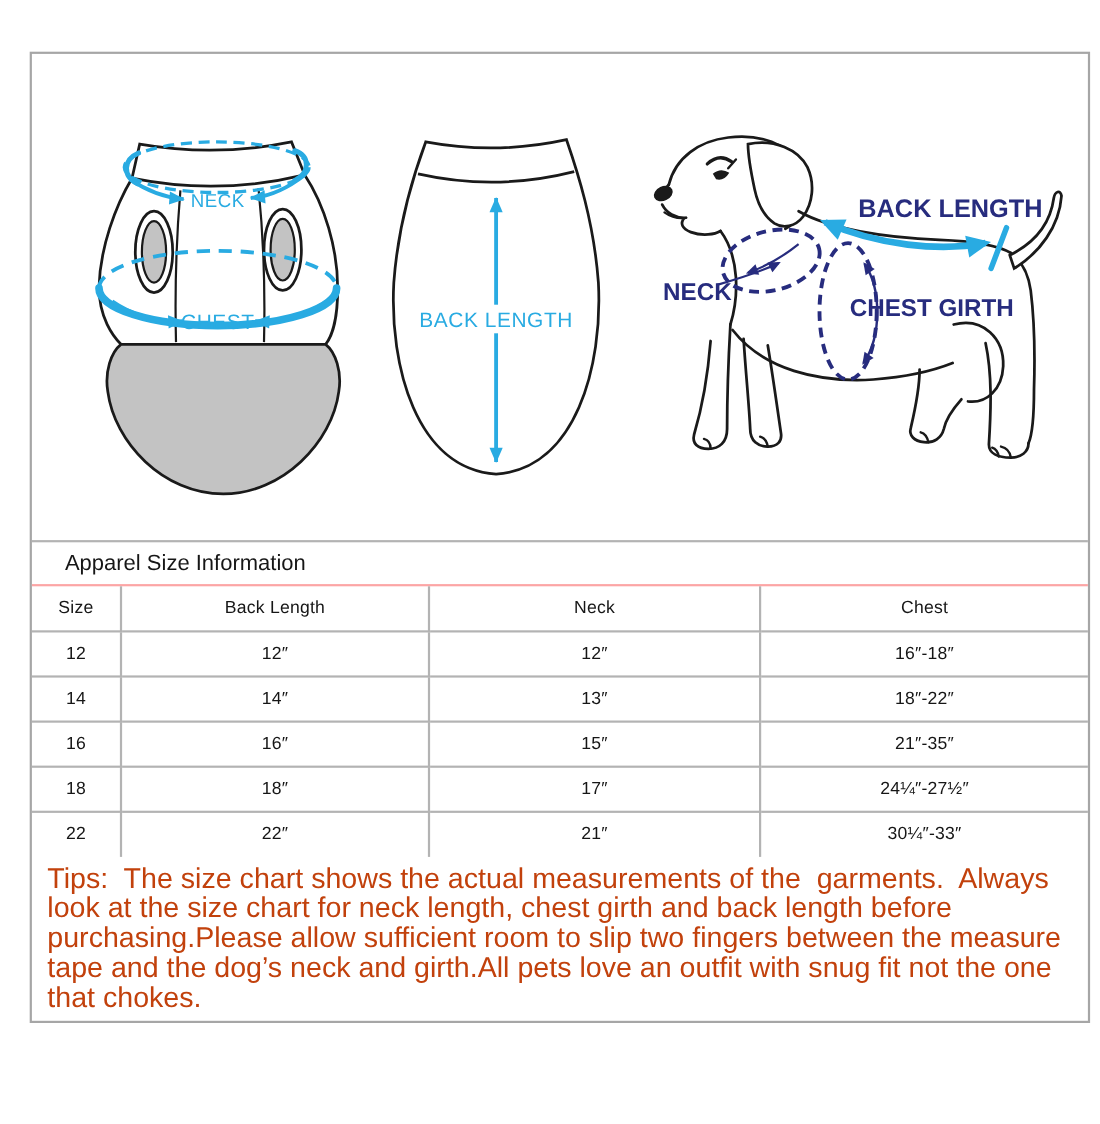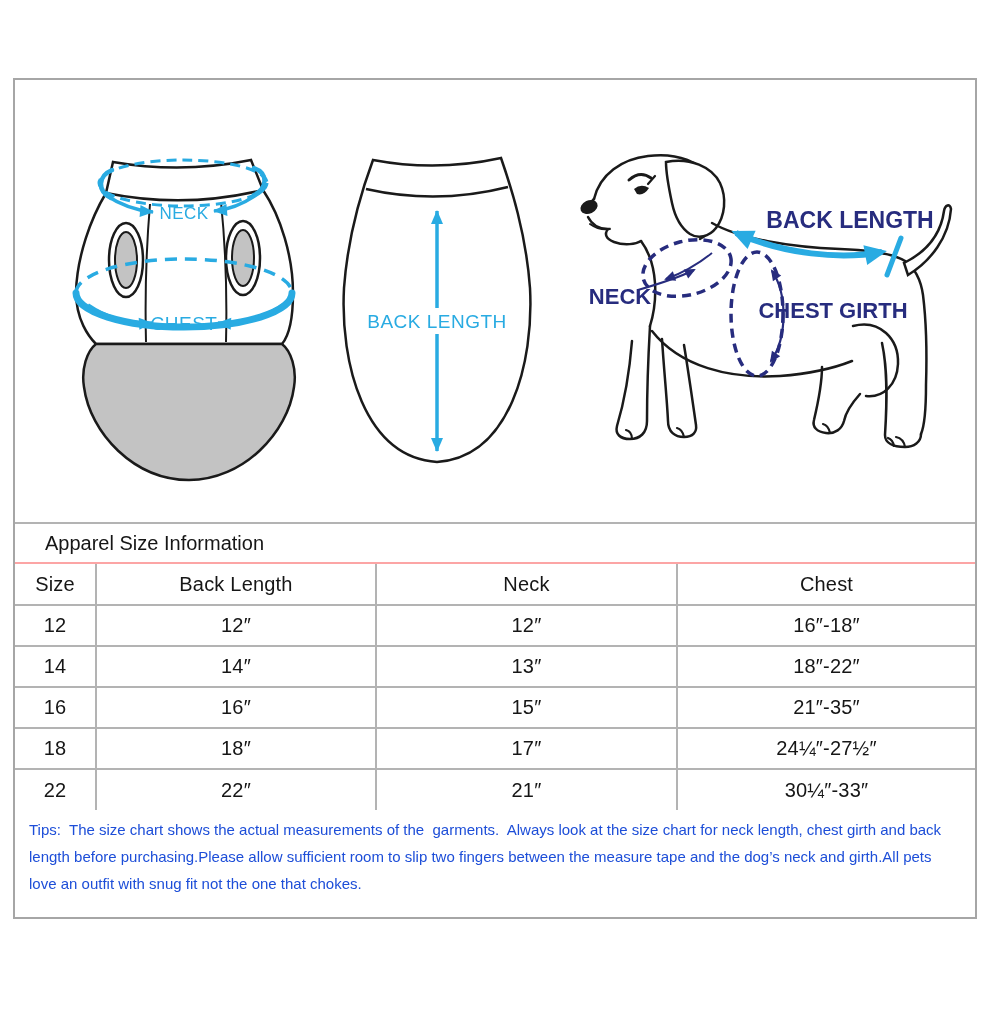--- a/index.html
+++ b/index.html
@@ -2,41 +2,41 @@
 <html><head>
 <meta charset="utf-8">
 <style>
   * { margin:0; padding:0; box-sizing:border-box; }
   html,body { background:#ffffff; }
   .page {
     position:relative; width:1000px; height:1022px; background:#fff;
     font-family:"Liberation Sans", sans-serif; color:#111;
   }
   .panel {
-    position:absolute; left:13px; top:47px; width:964px;
-    border:2px solid #a6a6a6; background:#fff;margin-top:31px;
+    position:absolute; left:27px; top:47px; width:964px;
+    border:2px solid #a6a6a6; background:#fff;
   }
   .diagrams { position:relative; height:444px; border-bottom:2px solid #b3b3b3; overflow:hidden; }
   .diagrams svg { display:block; }
   .title-row {
     height:40px; border-bottom:2px solid #fca5a5;
     display:flex; align-items:center; padding-left:30px;
     font-size:20px; color:#161616;
   }
   table.size-table {
     width:100%; border-collapse:collapse; border-style:hidden;
-    table-layout:fixed; font-size:20px; color:#161616;
+    table-layout:fixed; font-size:16px; color:#161616;
   }
   table.size-table th, table.size-table td {
     border:2px solid #b3b3b3; text-align:center; font-weight:400;
     height:41px; padding:0; letter-spacing:0.2px;
   }
   .tips {
     min-height:107px; padding:6px 14px 8px 14px;
-    font-size:15px; line-height:27px; color:#1d4ed8;
+    font-size:26px; line-height:27px; color:#c2410c;
     white-space:pre-wrap;
   }
   text { font-family:"Liberation Sans", sans-serif; }
   .lbl-blue { fill:#29abe2; font-size:17px; letter-spacing:0.5px; }
   .lbl-blue-lg { fill:#29abe2; font-size:19px; letter-spacing:0.5px; }
   .lbl-navy { fill:#272c7e; font-weight:bold; }
 </style>
 </head>
 <body>
 

